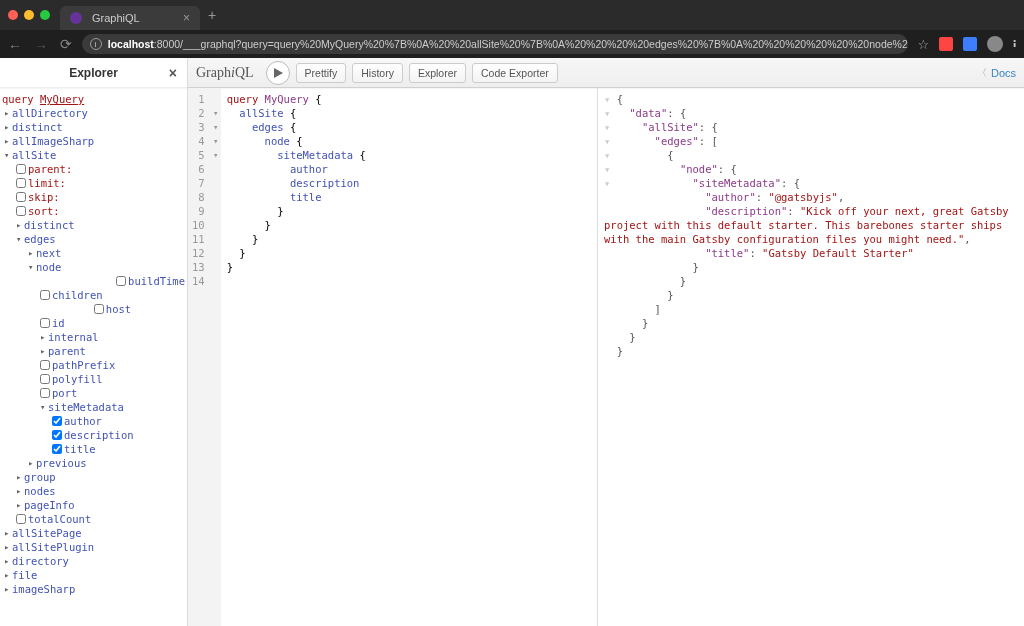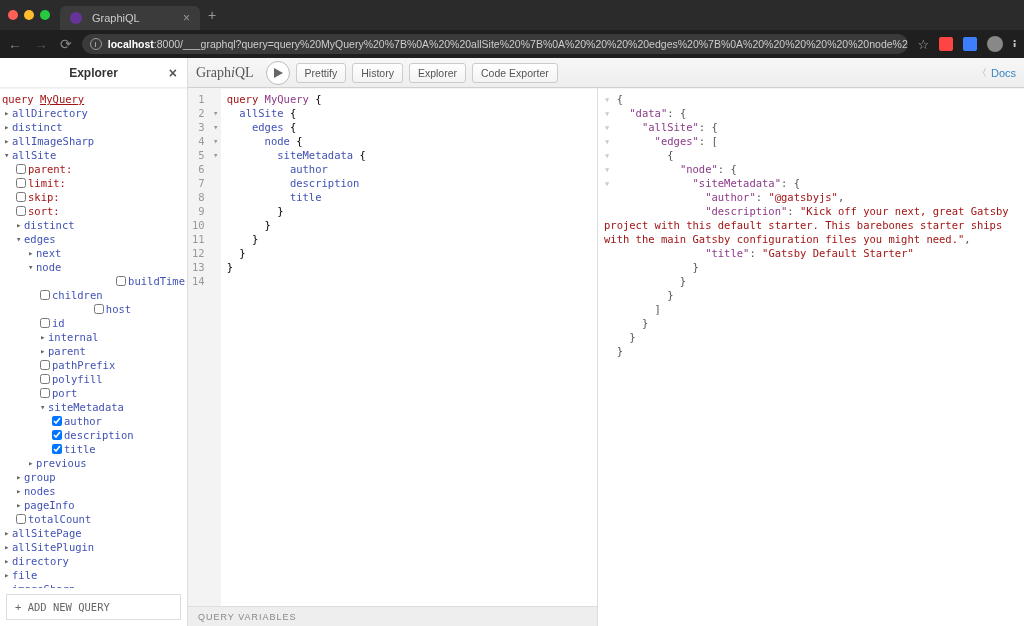--- a/index.html
+++ b/index.html
@@ -261,21 +261,20 @@
           <div class="tree-row" style="padding-left: 2px;">
             <span class="arrow">▸</span>
             <span class="field-blue">file</span>
           </div>
           <div class="tree-row" style="padding-left: 2px;">
             <span class="arrow">▸</span>
             <span class="field-blue">imageSharp</span>
           </div>
         </div>
     </div>
-    <div class="add-query">+ <span>ADD NEW QUERY</span></div>
   </div>
 
   <div class="main">
     <div class="toolbar shadow">
       <span class="graphiql-logo"><span>Graph</span><i>i</i><span>QL</span></span>
       <div class="play">
           <svg viewBox="0 0 10 10">
             <polygon points="1,0 10,5 1,10" fill="#666"></polygon>
           </svg>
         </div>
@@ -301,21 +300,20 @@
           <span class="tok-attr">author</span>
           <span class="tok-attr">description</span>
           <span class="tok-attr">title</span>
         }
       }
     }
   }
 }
 &nbsp;</div>
         </div>
-        <div class="qv-bar">Query Variables</div>
       </div>
       <div class="result-pane">
         <div class="result" id="result"><span class="bullet">▾</span> <span class="j-punc">{</span>
 <span class="bullet">▾</span>   <span class="j-key">"data"</span><span class="j-punc">: {</span>
 <span class="bullet">▾</span>     <span class="j-key">"allSite"</span><span class="j-punc">: {</span>
 <span class="bullet">▾</span>       <span class="j-key">"edges"</span><span class="j-punc">: [</span>
 <span class="bullet">▾</span>         <span class="j-punc">{</span>
 <span class="bullet">▾</span>           <span class="j-key">"node"</span><span class="j-punc">: {</span>
 <span class="bullet">▾</span>             <span class="j-key">"siteMetadata"</span><span class="j-punc">: {</span>
                 <span class="j-key">"author"</span><span class="j-punc">: </span><span class="j-str">"@gatsbyjs"</span><span class="j-punc">,</span>

